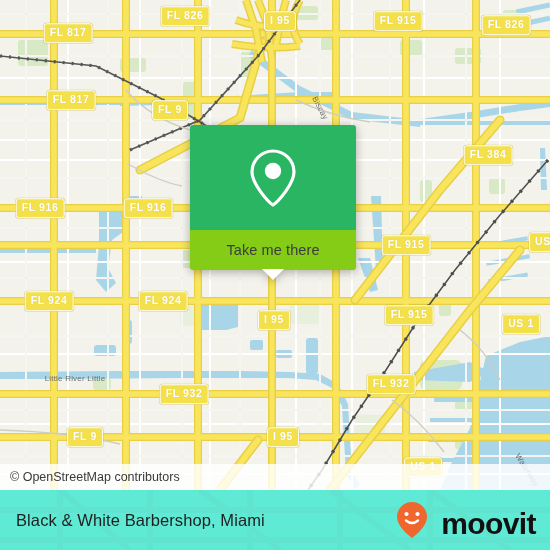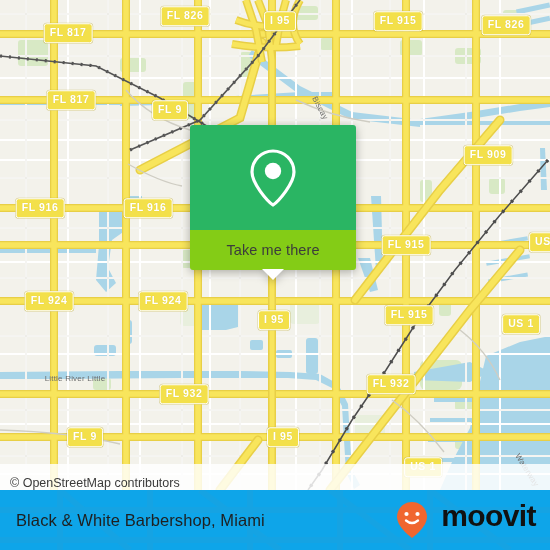--- a/index.html
+++ b/index.html
@@ -105,37 +105,37 @@
 
   
   #attrib {
     position: absolute;
     left: 0;
     top: 464px;
     width: 550px;
     height: 26px;
     background: rgba(255,255,255,.82);
     display: flex;
-    align-items: flex-end;
+    align-items: center;
   }
   #attrib-text {
     color: #3a3a3a;
     font-size: 12.5px;
     padding-left: 10px;
     font-family: "Liberation Sans", sans-serif;
   }
 
   
   #footer {
     position: absolute;
     left: 0;
     top: 490px;
     width: 550px;
     height: 60px;
-    background: #0ea5e9;
+    background: #5eead4;
     overflow: hidden;
   }
   #footer-watermark {
     position: absolute;
     left: 0; top: -490px;
     width: 550px; height: 550px;
     opacity: .055;
     pointer-events: none;
   }
   #footer-inner {
@@ -149,21 +149,21 @@
     box-sizing: border-box;
   }
   #footer-title {
     color: #1f1f1f;
     font-size: 16.5px;
     font-family: "Liberation Sans", sans-serif;
     letter-spacing: .1px;
   }
   #brand {
     display: flex;
-    align-items: flex-start;
+    align-items: flex-end;
     gap: 13px;
   }
   #brand-word {
     color: #111111;
     font-size: 30px;
     font-weight: bold;
     letter-spacing: -0.6px;
     font-family: "Liberation Sans", sans-serif;
     line-height: 1;
   }
@@ -406,21 +406,21 @@
     <div class="maplabel rot-60" style="left:320px; top:108px;">Biscay</div>
     <div class="maplabel rot-58" style="left:527px; top:470px;">Waterway</div>
 
     <div class="shield" style="left:68px; top:33px;">FL 817</div>
     <div class="shield" style="left:185px; top:16px;">FL 826</div>
     <div class="shield" style="left:280px; top:21px;">I 95</div>
     <div class="shield" style="left:398px; top:21px;">FL 915</div>
     <div class="shield" style="left:506px; top:25px;">FL 826</div>
     <div class="shield" style="left:71px; top:100px;">FL 817</div>
     <div class="shield" style="left:170px; top:110px;">FL 9</div>
-    <div class="shield" style="left:488px; top:155px;">FL 909</div>
+    <div class="shield" style="left:488px; top:155px;">FL 384</div>
     <div class="shield" style="left:40px; top:208px;">FL 916</div>
     <div class="shield" style="left:148px; top:208px;">FL 916</div>
     <div class="shield" style="left:406px; top:245px;">FL 915</div>
     <div class="shield" style="left:543px; top:242px;">US</div>
     <div class="shield" style="left:49px; top:301px;">FL 924</div>
     <div class="shield" style="left:163px; top:301px;">FL 924</div>
     <div class="shield" style="left:274px; top:320px;">I 95</div>
     <div class="shield" style="left:409px; top:315px;">FL 915</div>
     <div class="shield" style="left:521px; top:324px;">US 1</div>
     <div class="shield" style="left:184px; top:394px;">FL 932</div>

